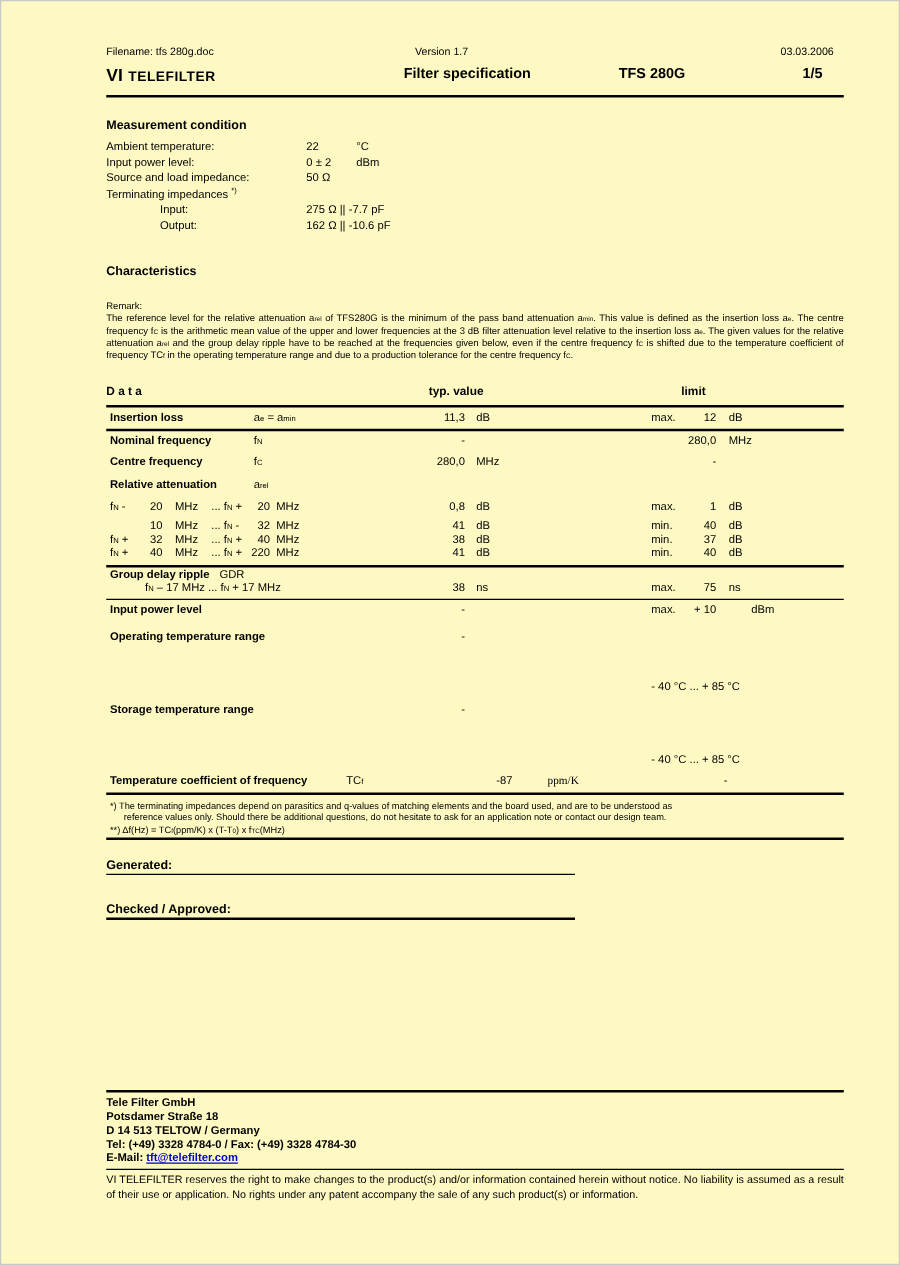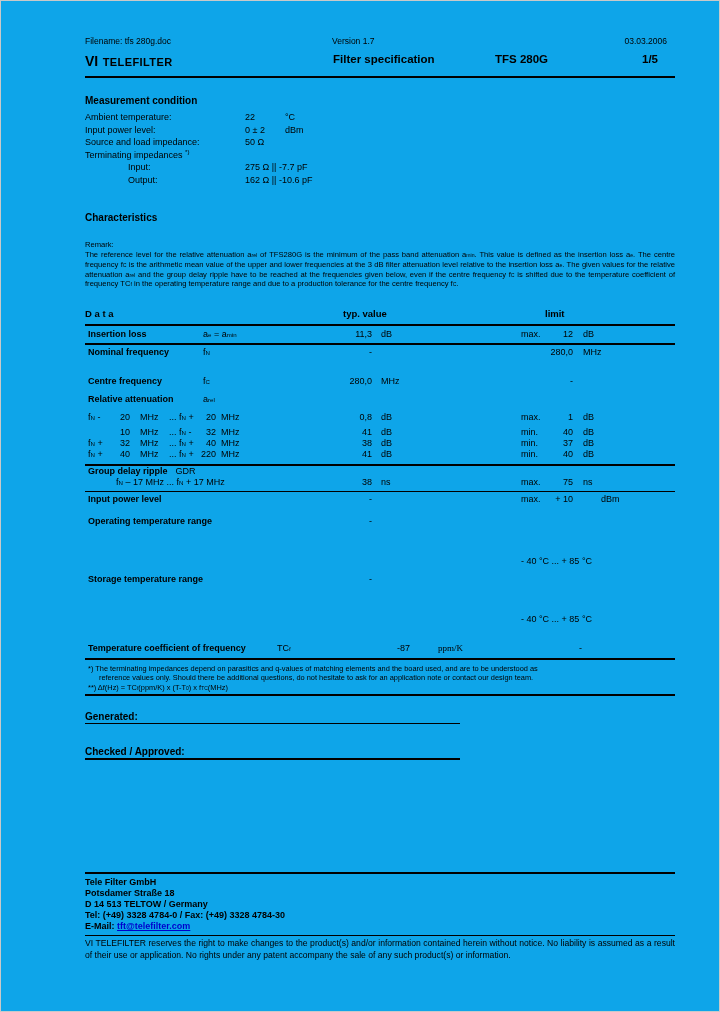--- a/index.html
+++ b/index.html
@@ -1,32 +1,32 @@
 <!DOCTYPE html>
 <html><head>
 <meta charset="utf-8">
 <style>
   html,body{margin:0;padding:0;background:#fff;}
-  .page{position:relative;width:720px;height:1012px;background:#0ea5e9;
+  .page{position:relative;width:720px;height:1012px;background:#fef9c3;
         font-family:"Liberation Sans", sans-serif;color:#000;
         box-shadow:inset 0 0 0 1px #c9c9c9;overflow:hidden;}
   sub{font-size:68%;vertical-align:-18%;line-height:0;}
   sup{font-size:68%;line-height:0;}
   .rule{background:#000;height:1.5px;width:100%;}
   .rule2{height:2px;}
 
   
   .hdr{position:absolute;left:85px;width:590px;top:36px;}
   .hdr-row1{position:relative;font-size:8.5px;height:13px;}
   .hdr-version{position:absolute;left:247px;top:0;}
   .hdr-date{position:absolute;right:8px;top:0;}
   .hdr-row2{position:relative;height:24px;margin-top:3px;}
   .brand-vi{font-size:14px;font-weight:bold;}
   .brand-rest{font-size:11px;font-weight:bold;letter-spacing:.4px;}
-  .hdr-title{position:absolute;left:212px;top:1px;font-size:11.5px;font-weight:bold;padding-left:36px;}
+  .hdr-title{position:absolute;left:202px;top:1px;font-size:11.5px;font-weight:bold;padding-left:36px;}
   .hdr-part{position:absolute;left:410px;top:1px;font-size:11.5px;font-weight:bold;}
   .hdr-page{position:absolute;right:17px;top:1px;font-size:11.5px;font-weight:bold;}
 
   
   .meas{position:absolute;left:85px;width:590px;top:95px;font-size:9px;}
   .meas-h{font-size:10px;font-weight:bold;margin-bottom:5px;}
   .m-row{display:flex;line-height:12.5px;}
   .m-label{width:160px;}
   .m-label-ind{width:117px;margin-left:43px;}
   .m-val{width:40px;white-space:nowrap;}
@@ -59,21 +59,21 @@
   .c-range{width:237px;display:flex;white-space:nowrap;}
   .rc1{width:30px;}
   .rc2{width:12px;text-align:right;}
   .rc3{width:39px;padding-left:10px;box-sizing:border-box;}
   .rc4{width:30px;}
   .rc5{width:17px;text-align:right;}
   .rc6{padding-left:5px;}
   .c-rangeline{width:237px;padding-left:28px;box-sizing:border-box;white-space:nowrap;}
   .gdr-sym{padding-left:8px;font-weight:normal;}
   .mt2{margin-top:2px;} .mt3{margin-top:3px;} .mt4{margin-top:4px;}
-  .mt6{margin-top:18px;} .mt7{margin-top:7px;} .mt11{margin-top:11px;}
+  .mt6{margin-top:6px;} .mt7{margin-top:7px;} .mt11{margin-top:11px;}
 
   
   .fnote{font-size:7.4px;line-height:9.6px;margin-top:4px;padding-left:3px;}
   .fnote-ind{padding-left:11px;}
   .sig{font-size:10px;font-weight:bold;margin-top:15px;}
   .sigline{width:375px;height:1.5px;background:#000;margin-top:1px;}
 
   
   .foot{position:absolute;left:85px;width:590px;top:872px;}
   .foot-co{font-size:9px;font-weight:bold;line-height:11.2px;margin-top:3px;}

